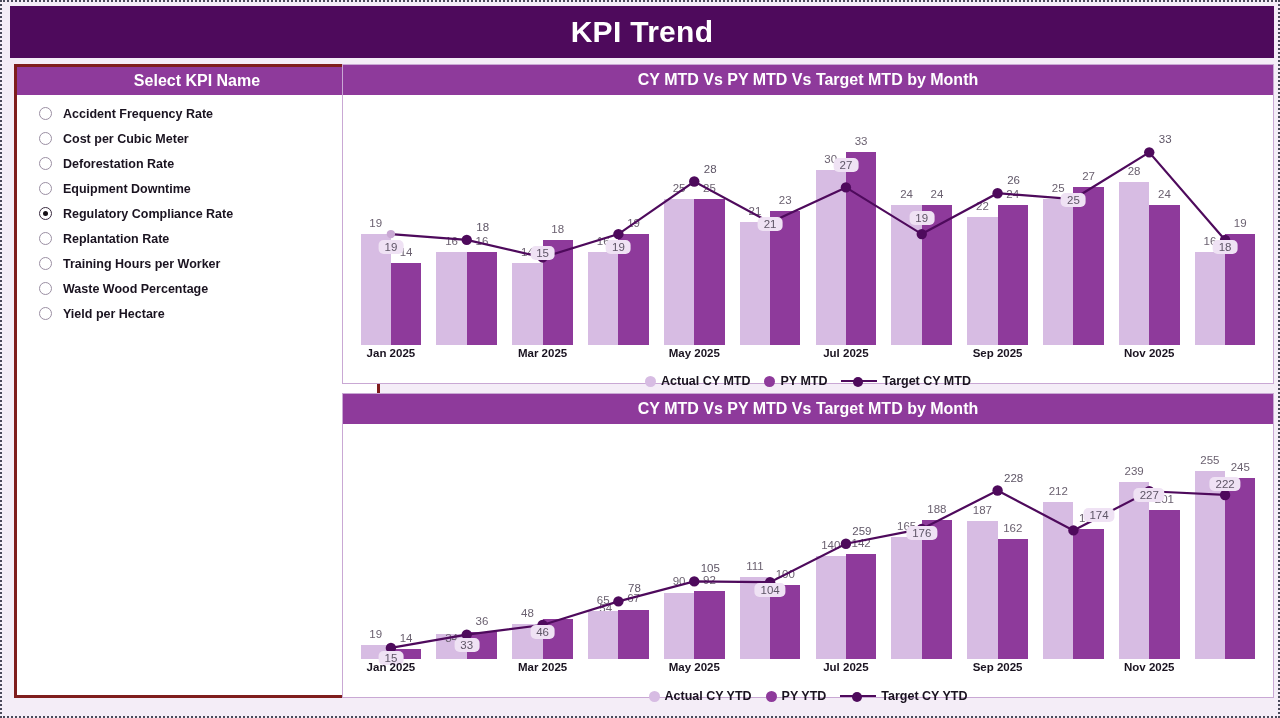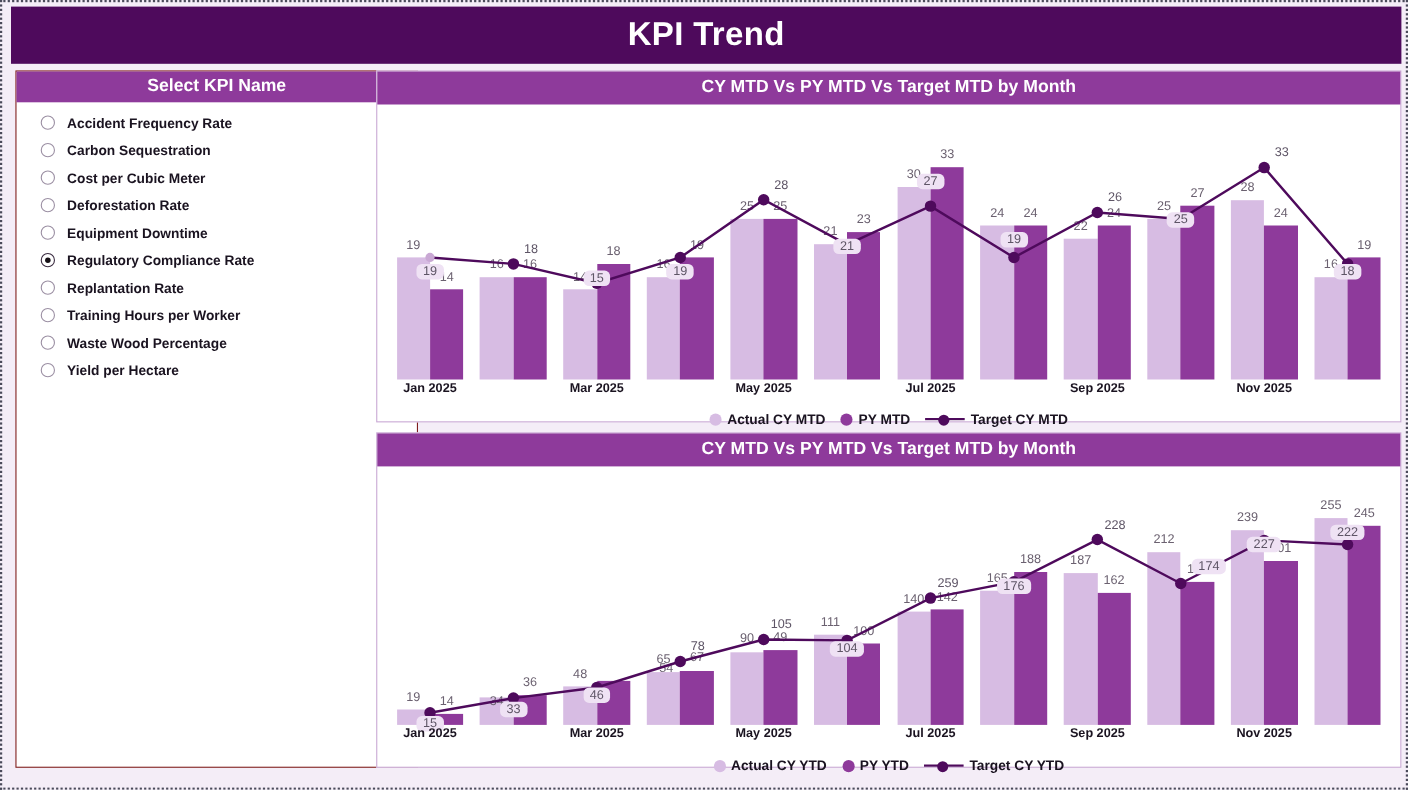--- a/index.html
+++ b/index.html
@@ -32,21 +32,21 @@
     font-weight: bold;
     letter-spacing: 0.3px;
   }
 
   
   .slicer {
     position: absolute;
     left: 12px; top: 62px;
     width: 366px; height: 634px;
     background: #FFFFFF;
-    border: 1px solid #7f1d1d;
+    border: 3px solid #7f1d1d;
   }
   .slicer-header {
     height: 28px;
     background: #8E3A9B;
     display: flex; align-items: center; justify-content: center;
   }
   .slicer-header .slicer-title {
     color: #FFFFFF;
     font-size: 16px;
     font-weight: bold;
@@ -236,24 +236,20 @@
   </div>
 
   <div class="slicer">
     <div class="slicer-header">
       <div class="slicer-title">Select KPI Name</div>
     </div>
     <div class="slicer-list" id="slicer-list">
         <div class="slicer-item">
           <span class="radio"></span>
           <span class="slicer-label">Accident Frequency Rate</span>
-        </div>
-        <div class="slicer-item">
-          <span class="radio"></span>
-          <span class="slicer-label">Carbon Sequestration</span>
         </div>
         <div class="slicer-item">
           <span class="radio"></span>
           <span class="slicer-label">Cost per Cubic Meter</span>
         </div>
         <div class="slicer-item">
           <span class="radio"></span>
           <span class="slicer-label">Deforestation Rate</span>
         </div>
         <div class="slicer-item">
@@ -476,21 +472,21 @@
           </div>
           <div class="lbl actual-top" style="left: 250.25px; top: 169.967px;">65</div>
           <div class="lbl py-top" style="left: 280.583px; top: 168.489px;">67</div>
           <div class="cat-group" style="left: 310.917px; width: 60.6667px;">
             <div class="bars">
               <div class="bar actual" title="Actual CY YTD May 2025: 90" style="height: 66.5074px;"></div>
               <div class="bar py" title="PY YTD May 2025: 92" style="height: 67.9853px;"></div>
             </div>
           </div>
           <div class="lbl actual-top" style="left: 326.083px; top: 151.493px;">90</div>
-          <div class="lbl py-top" style="left: 356.417px; top: 150.015px;">49</div>
+          <div class="lbl py-top" style="left: 356.417px; top: 150.015px;">92</div>
           <div class="cat-group" style="left: 386.75px; width: 60.6667px;">
             <div class="bars">
               <div class="bar actual" title="Actual CY YTD Jun 2025: 111" style="height: 82.0257px;"></div>
               <div class="bar py" title="PY YTD Jun 2025: 100" style="height: 73.8971px;"></div>
             </div>
           </div>
           <div class="lbl actual-top" style="left: 401.917px; top: 135.974px;">111</div>
           <div class="lbl py-top" style="left: 432.25px; top: 144.103px;">100</div>
           <div class="cat-group" style="left: 462.583px; width: 60.6667px;">
             <div class="bars">

